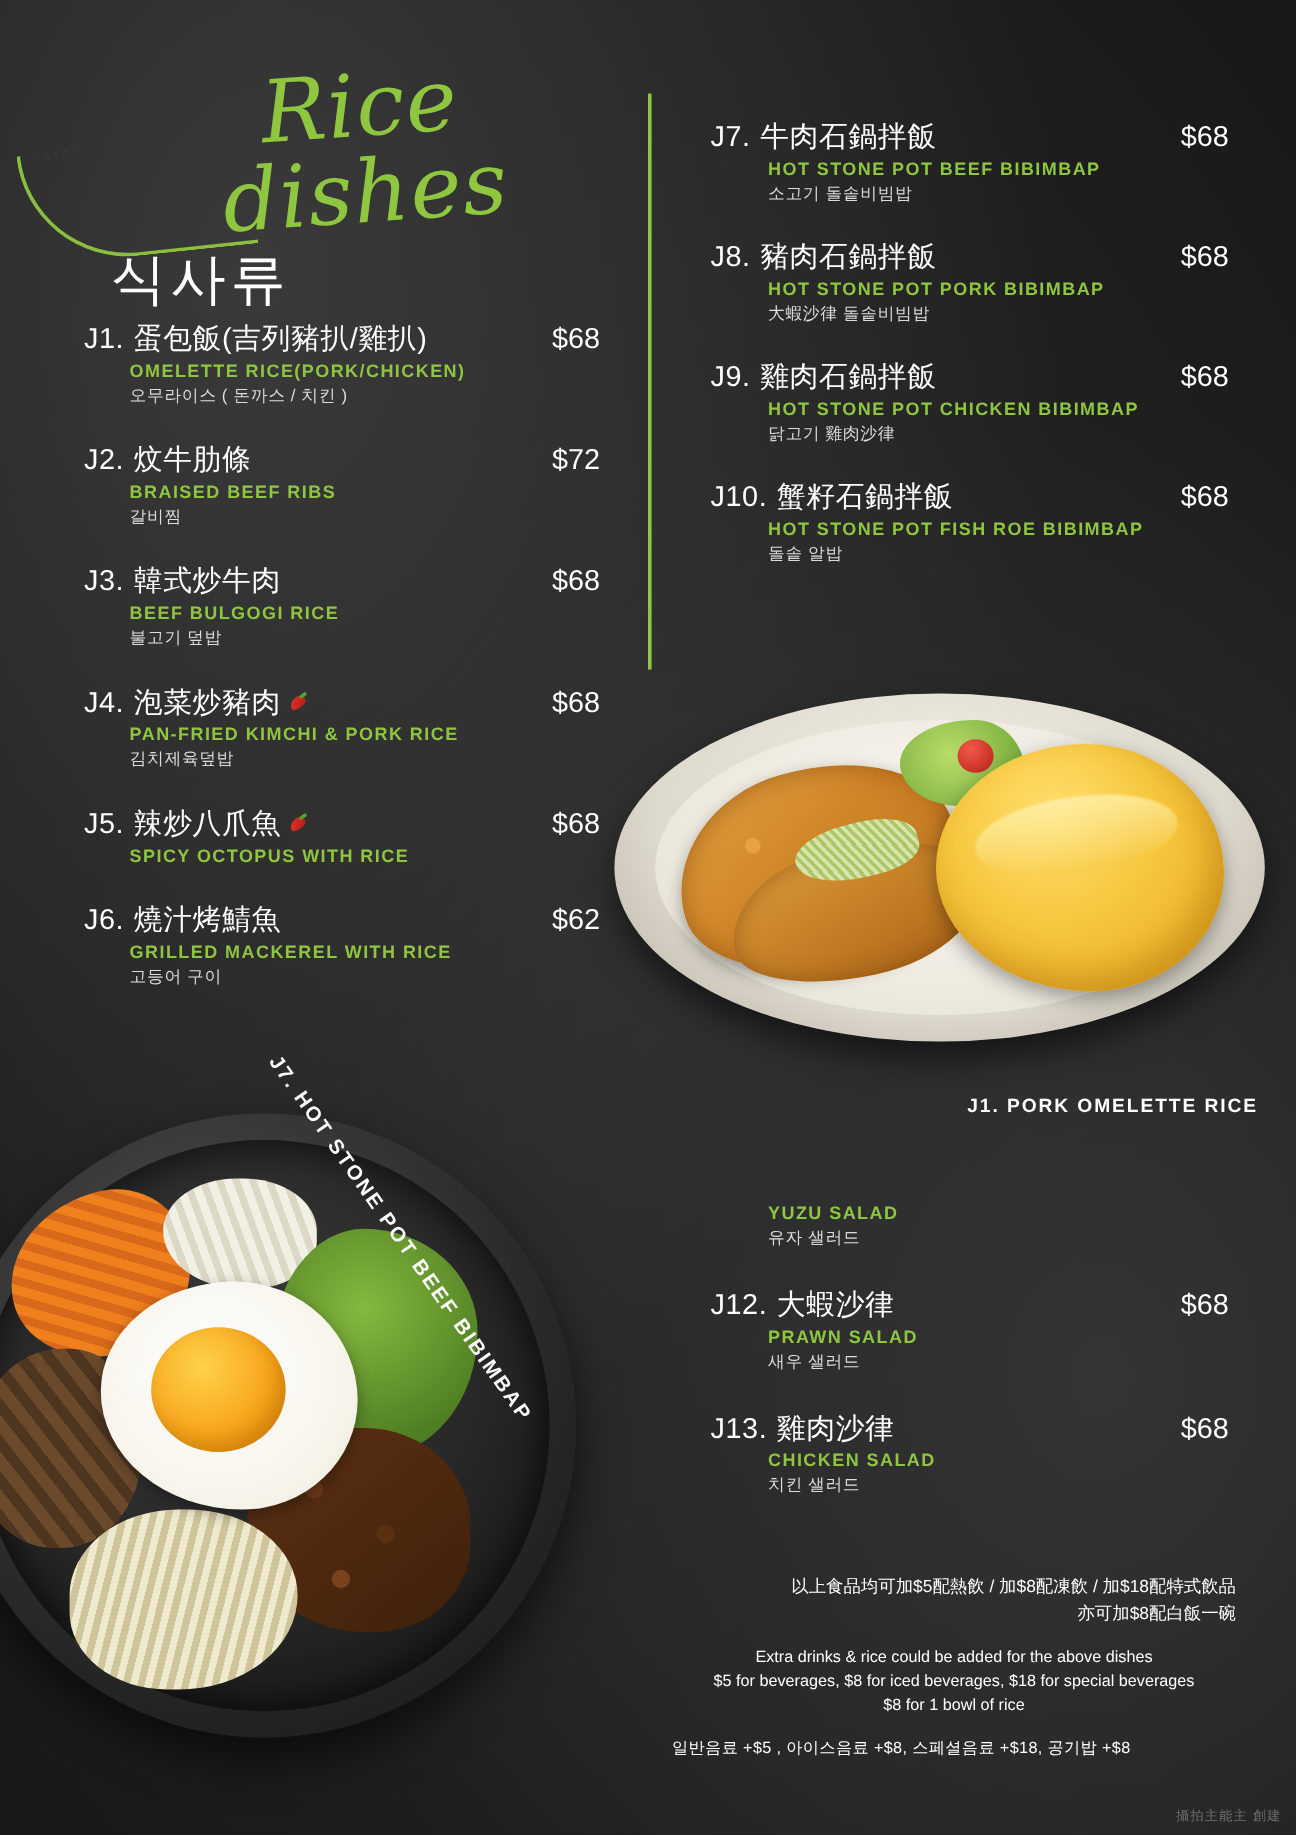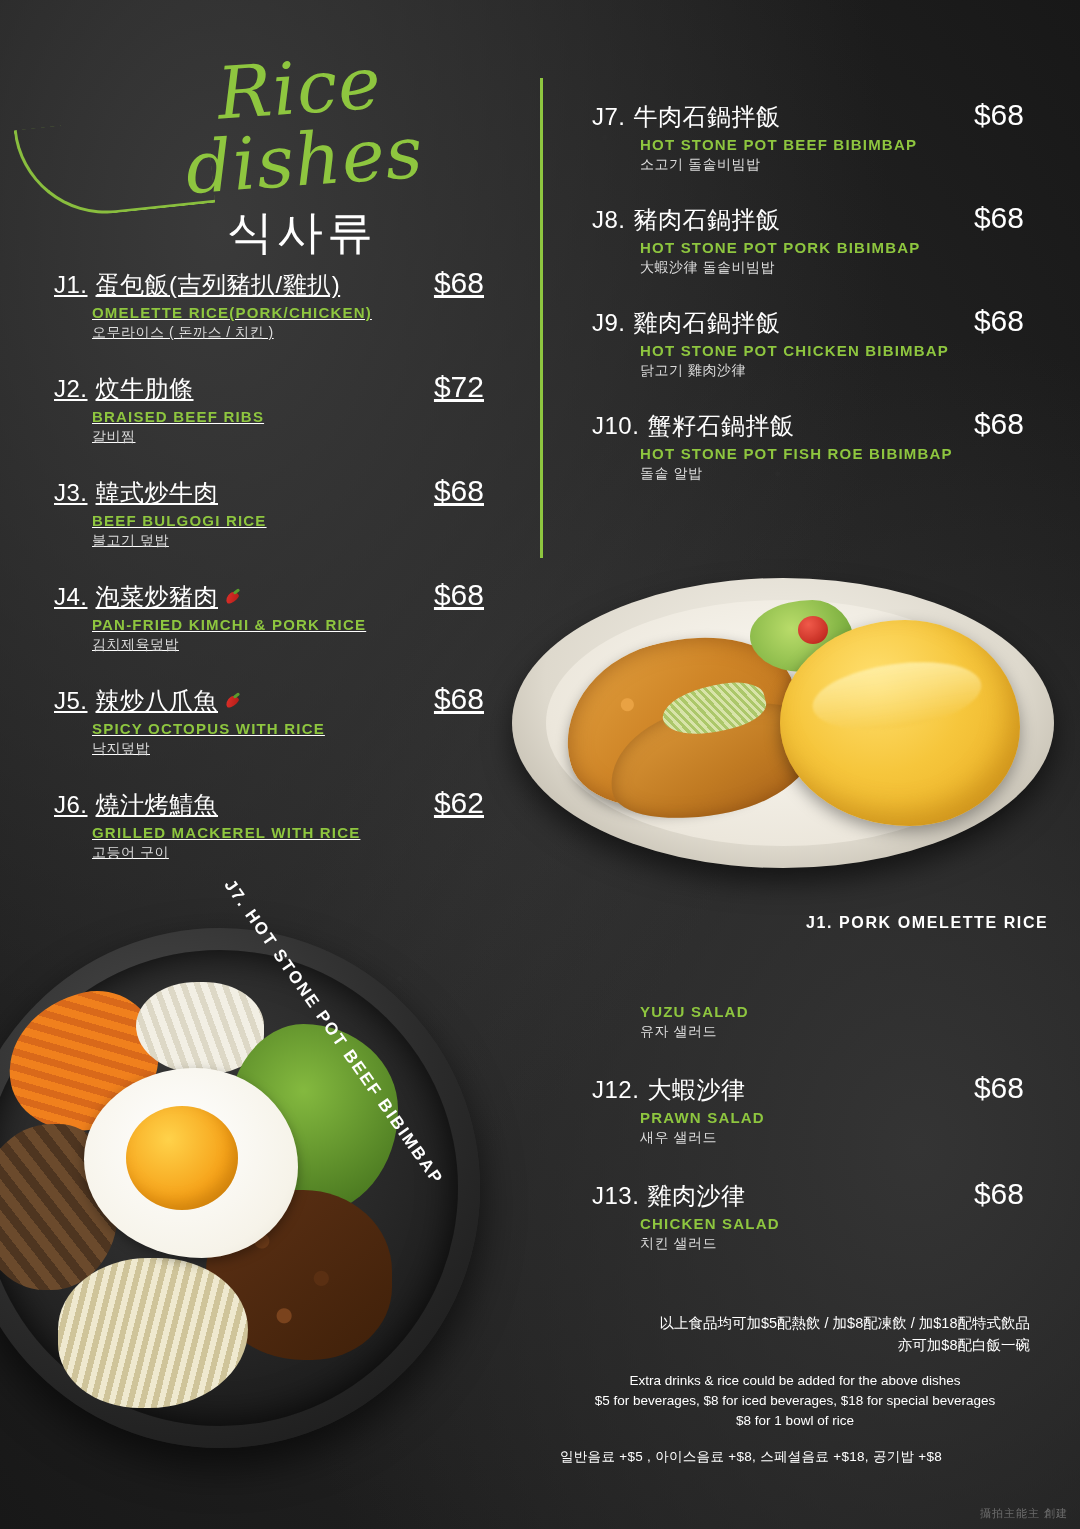--- a/index.html
+++ b/index.html
@@ -48,21 +48,20 @@
     color: #8ec63f;
     letter-spacing: 1px;
     text-align: center;
     transform: rotate(-4deg);
   }
   .title-kr {
     margin-top: 6px;
     font-size: 46px;
     letter-spacing: 4px;
     color: #ffffff;
-    text-align: center;
     font-weight: 400;
   }
   .title-swoosh {
     position: absolute;
     left: 18px;
     top: 120px;
     width: 190px;
     height: 90px;
     border-bottom: 3px solid #8ec63f;
     border-left: 3px solid #8ec63f;
@@ -76,21 +75,21 @@
     position: absolute;
     left: 540px;
     top: 78px;
     width: 3px;
     height: 480px;
     background: #8ec63f;
   }
 
   
   .menu-col { position: absolute; }
-  .col-left  { left: 54px; top: 266px; width: 430px; text-decoration: underline; }
+  .col-left  { left: 70px; top: 266px; width: 430px; }
   .col-right { left: 592px; top: 98px; width: 432px; }
   .col-right2{ left: 592px; top: 1000px; width: 432px; }
 
   .item { position: relative; margin-bottom: 22px; }
   .item-row {
     display: flex;
     align-items: baseline;
     justify-content: space-between;
     gap: 45px;
   }
@@ -122,21 +121,21 @@
   .chili::after {
     content: "";
     position: absolute;
     left: 9px; top: 0px;
     width: 7px; height: 3px;
     background: #5a9c2d;
     border-radius: 2px;
     transform: rotate(-35deg);
   }
   .item-price {
-    font-size: 30px;
+    font-size: 24px;
     color: #ffffff;
     white-space: nowrap;
     padding-left: 14px;
   }
   .item-en {
     font-size: 15px;
     font-weight: bold;
     color: #8ec63f;
     letter-spacing: 1.2px;
     margin-top: 3px;
@@ -429,21 +428,20 @@
     </div>
 
     <div class="item">
       <div class="item-row">
         <div class="item-name">
           <span class="item-code">J5.</span><span>辣炒八爪魚</span><span class="chili"></span>
         </div>
         <div class="item-price">$68</div>
       </div>
       <div class="item-en">SPICY OCTOPUS WITH RICE</div>
-      <div class="item-kr">낙지덮밥</div>
     </div>
 
     <div class="item">
       <div class="item-row">
         <div class="item-name">
           <span class="item-code">J6.</span><span>燒汁烤鯖魚</span>
         </div>
         <div class="item-price">$62</div>
       </div>
       <div class="item-en">GRILLED MACKEREL WITH RICE</div>

